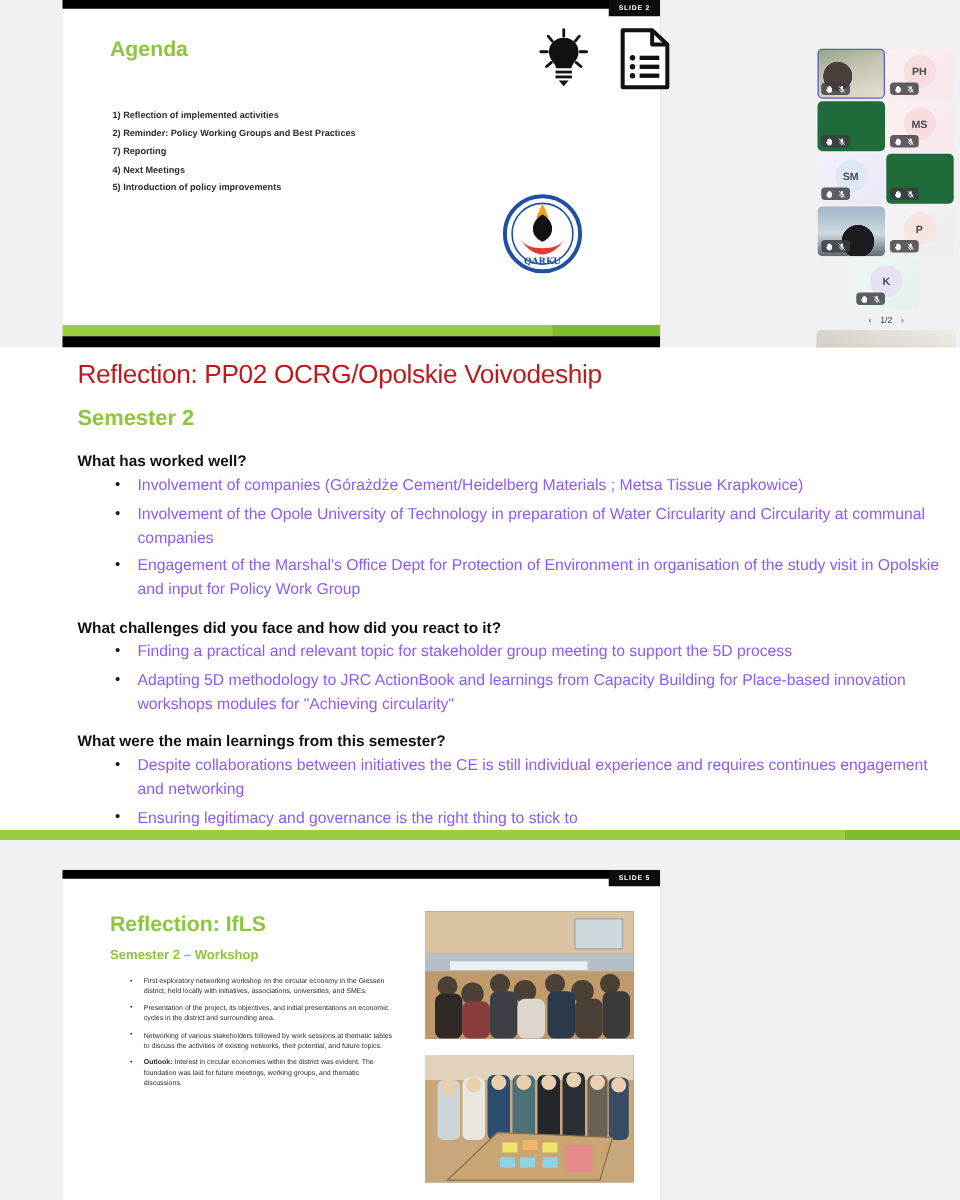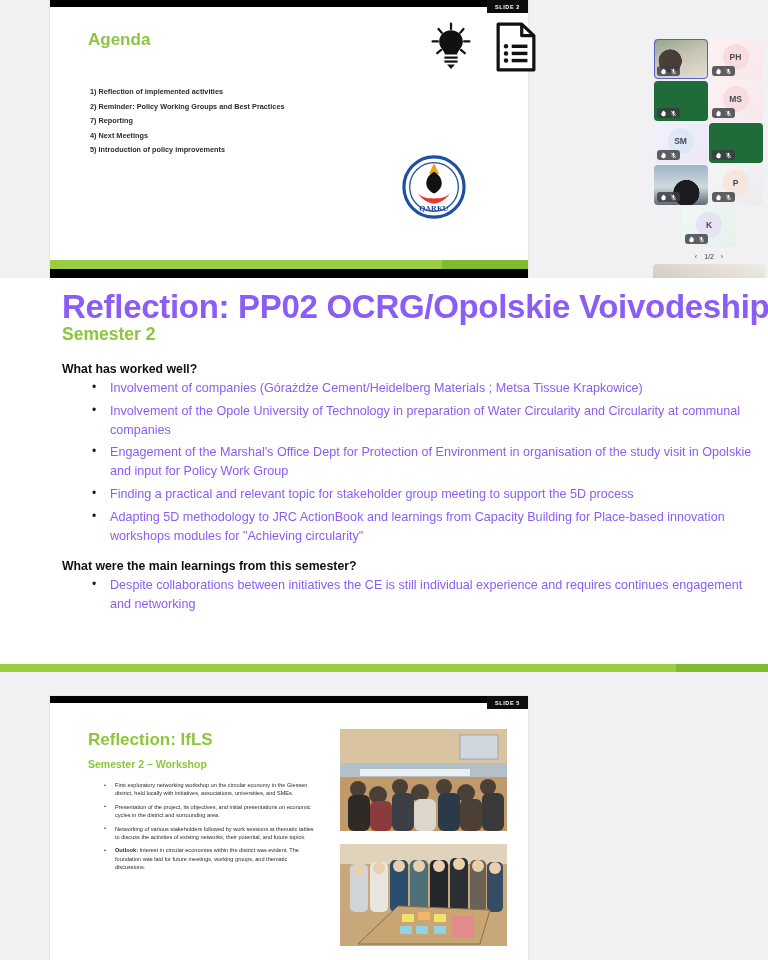--- a/index.html
+++ b/index.html
@@ -54,21 +54,21 @@
   .agenda-logo { position: absolute; left: 352px; top: 155px; width: 64px; height: 64px; }
 
   
   .section-mid {
     position: absolute; left: 0; top: 278px; width: 768px; height: 394px;
     background: #ffffff;
   }
   .mid-inner { position: absolute; left: 0; top: 0; width: 768px; height: 386px; padding: 0 12px; }
   .mid-title {
     position: absolute; left: 62px; top: 10px;
-    font-size: 33px; font-weight: bold; color: #8b5cf6; letter-spacing: -0.3px;
+    font-size: 21px; font-weight: normal; color: #b91c1c; letter-spacing: -0.3px;
     white-space: nowrap;
   }
   .mid-sub {
     position: absolute; left: 62px; top: 46px;
     font-size: 17.5px; font-weight: bold; color: #8CC63E;
   }
   .mid-body { position: absolute; left: 62px; top: 70px; width: 690px; }
   .q-head {
     font-size: 12.3px; font-weight: bold; color: #111; margin-top: 14px; margin-bottom: 3px;
   }
@@ -353,27 +353,29 @@
     <div class="mid-inner">
       <div class="mid-title">Reflection: PP02 OCRG/Opolskie Voivodeship</div>
       <div class="mid-sub">Semester 2</div>
       <div class="mid-body" id="mid-body">
           <div class="q-head">What has worked well?</div>
           <ul class="mid-ul">
             <li>Involvement of companies (Górażdże Cement/Heidelberg Materials ; Metsa Tissue Krapkowice)</li>
             <li>Involvement of the Opole University of Technology in preparation of Water Circularity and Circularity at communal companies</li>
             <li>Engagement of the Marshal's Office Dept for Protection of Environment in organisation of  the study visit in Opolskie and input for Policy Work Group</li>
           </ul>
+          <div class="q-head">What challenges did you face and how did you react to it?</div>
           <ul class="mid-ul">
             <li>Finding a practical and relevant topic for stakeholder group meeting to support the 5D process</li>
             <li>Adapting 5D methodology to JRC ActionBook and learnings from Capacity Building for Place-based innovation workshops modules for "Achieving circularity"</li>
           </ul>
           <div class="q-head">What were the main learnings from this semester?</div>
           <ul class="mid-ul">
             <li>Despite collaborations between initiatives the CE is still individual experience and requires continues engagement and networking</li>
+            <li>Ensuring legitimacy and governance is the right thing to stick to</li>
           </ul>
         </div>
     </div>
     <div class="mid-greenbar"></div>
   </div>
 
   <div class="section-bot">
     <div class="slide-frame" id="slide-ifls">
       <div class="slide-topbar"></div>
       <div class="slide-badge">SLIDE 5</div>

